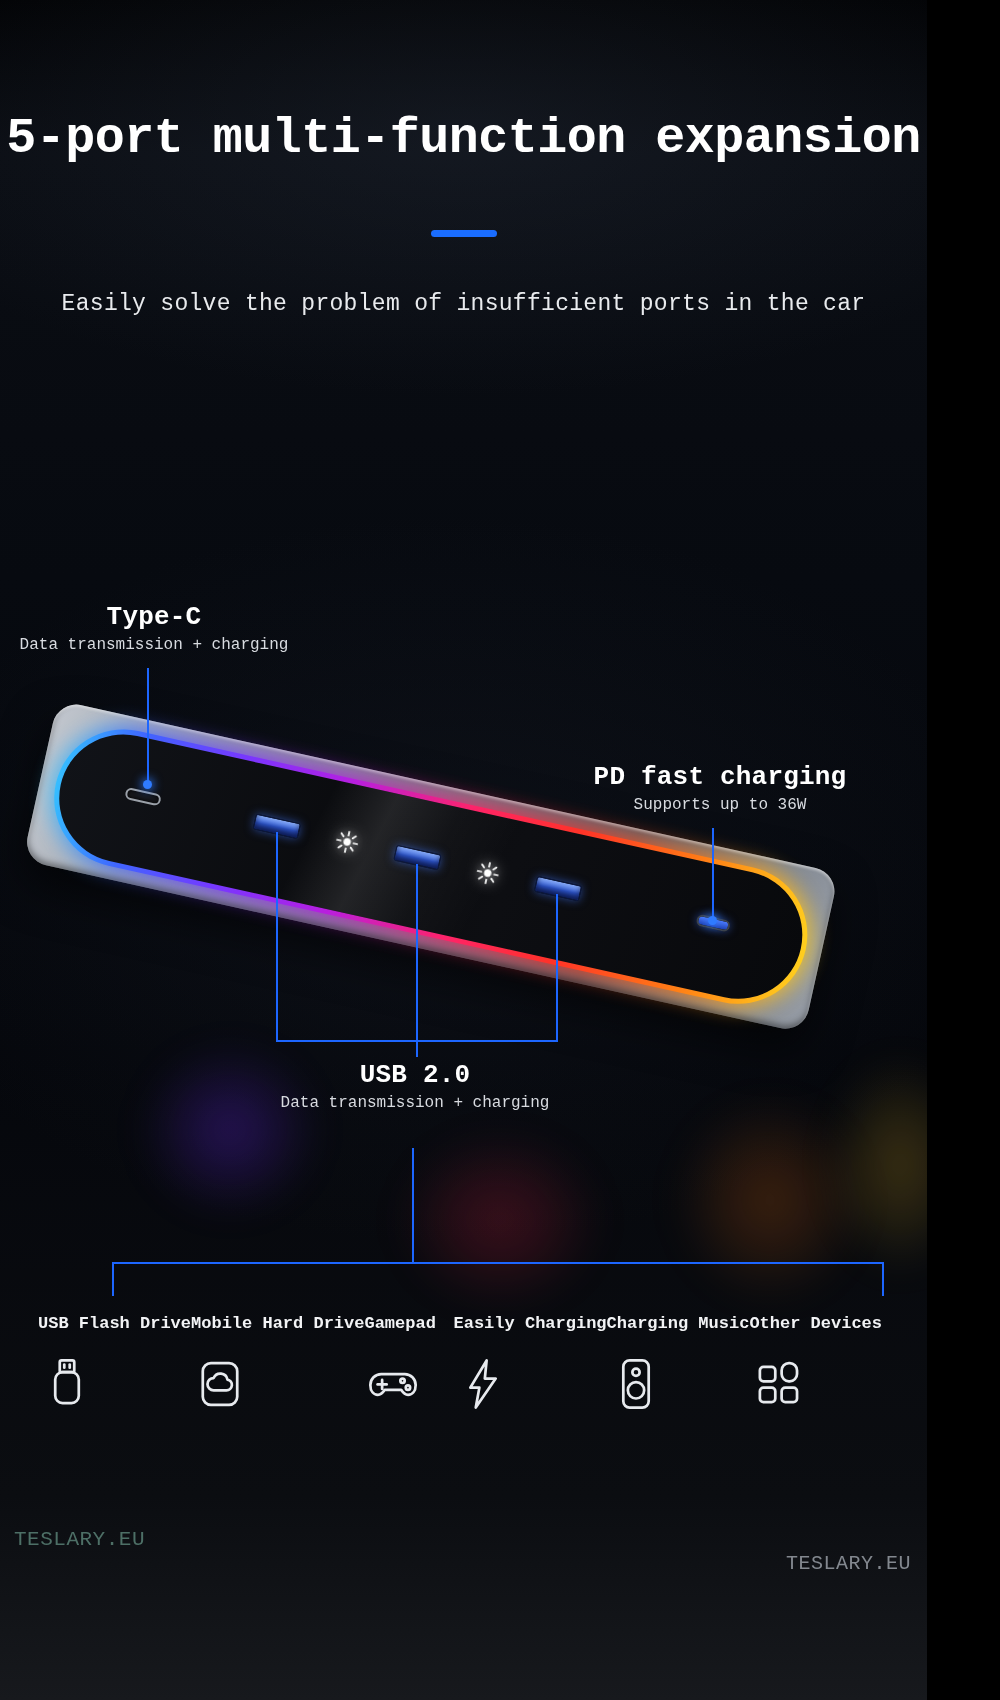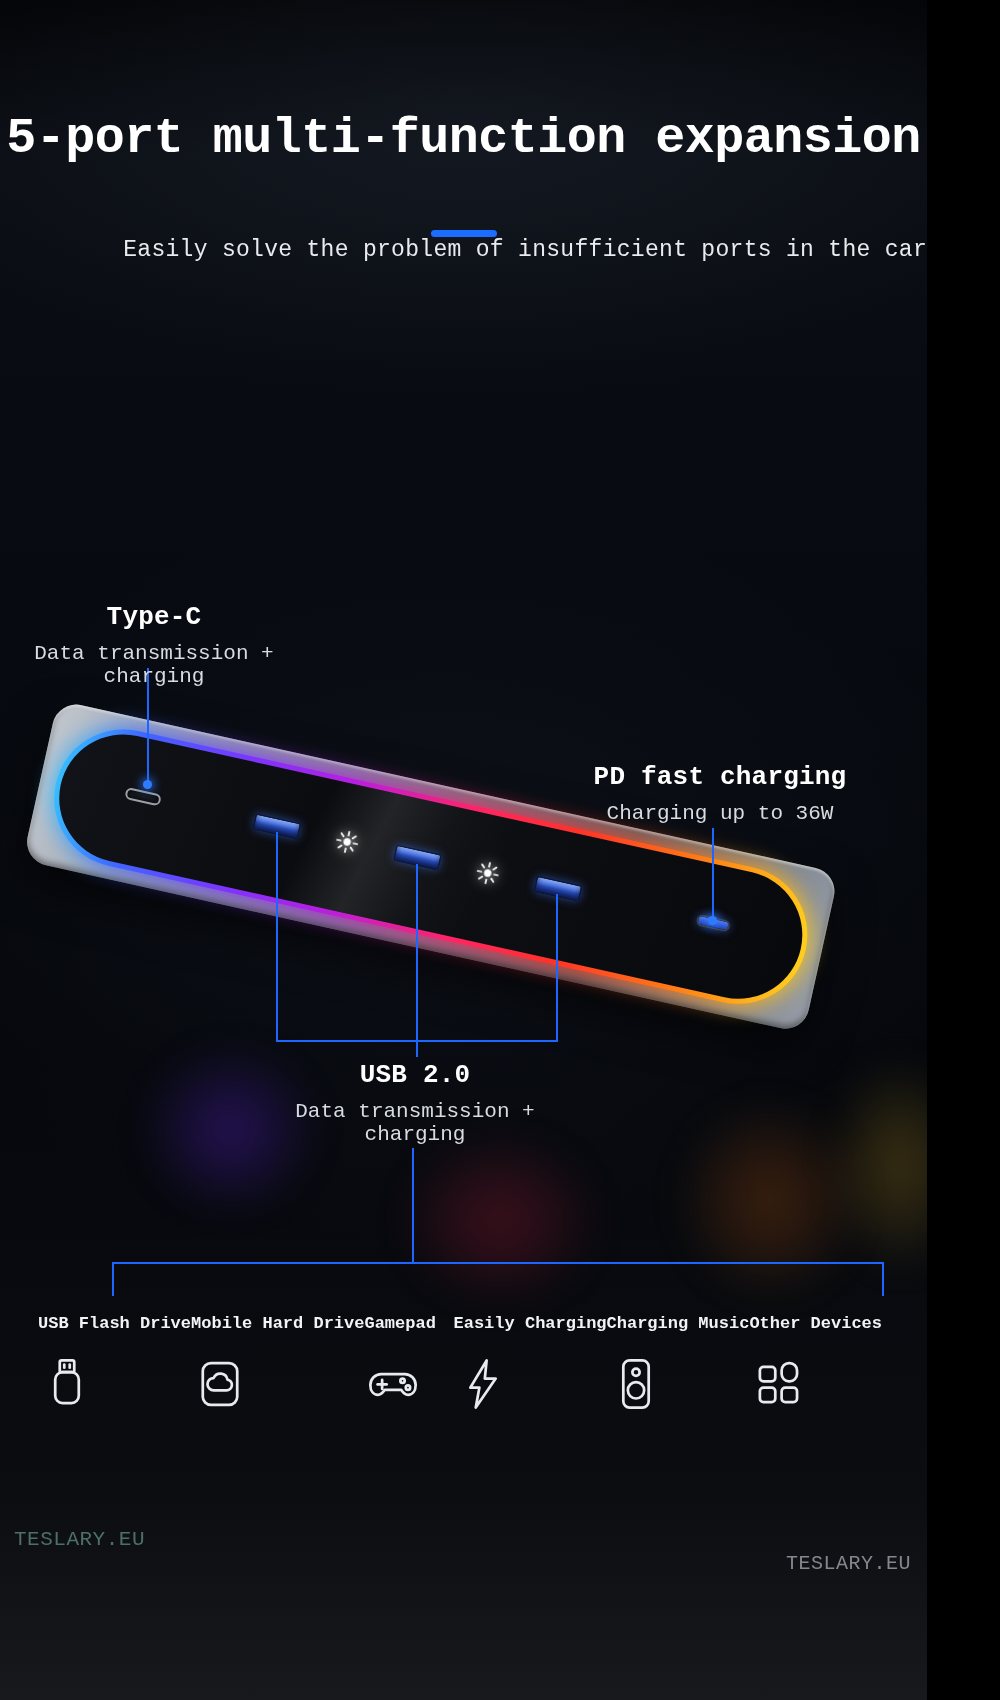--- a/index.html
+++ b/index.html
@@ -10,21 +10,21 @@
     background:
       radial-gradient(900px 380px at 50% 130px, rgba(42,50,64,.32), transparent 70%),
       radial-gradient(820px 520px at 48% 880px, rgba(32,38,50,.28), transparent 70%),
       linear-gradient(180deg,#020305 0%,#0a0d13 9%,#070a10 34%,#05070c 62%,#0b0d11 88%,#17191d 100%);
   }
 
   
   .title { margin-top:103px; text-align:center; font-size:50px; font-weight:800;
            letter-spacing:-0.5px; line-height:1.42; }
   .divider { width:66px; height:7px; border-radius:4px; background:#1a6dff; margin:56px auto 0; }
-  .subtitle { text-align:right; font-size:23px; color:#e9ebee;
+  .subtitle { margin-top:54px; text-align:center; font-size:23px; color:#e9ebee;
               font-weight:400; letter-spacing:.3px; }
 
   
   .blob { position:absolute; border-radius:50%; filter:blur(18px); z-index:1; }
   #blob-purple { left:105px; top:1010px; width:250px; height:240px;
     background:radial-gradient(closest-side, rgba(110,40,255,.30), rgba(110,40,255,0) 72%); }
   #blob-red { left:355px; top:1095px; width:290px; height:250px;
     background:radial-gradient(closest-side, rgba(255,40,80,.22), rgba(255,40,80,0) 72%); }
   #blob-orange { left:635px; top:1055px; width:270px; height:290px;
     background:radial-gradient(closest-side, rgba(255,120,20,.22), rgba(255,120,20,0) 72%); }
@@ -54,21 +54,21 @@
   .port-pd { width:34px; height:12px; border-radius:7px;
     background:linear-gradient(180deg,#4f7dff,#1c3fb0); border:2px solid #3c424b;
     box-shadow:0 0 8px rgba(64,118,255,.5); }
   .led { position:absolute; top:45%; transform:translate(-50%,-50%); width:26px; height:26px;
     z-index:2; filter:drop-shadow(0 0 6px rgba(255,255,255,.9)); }
   .led svg { width:100%; height:100%; }
 
   
   .callout { position:absolute; text-align:center; z-index:5; }
   .c-title { font-size:26px; font-weight:800; letter-spacing:.2px; }
-  .c-desc { margin-top:10px; font-size:21px; color:#d8dbe0; font-weight:400; }
+  .c-desc { margin-top:4px; font-size:16px; color:#d8dbe0; font-weight:400; }
   #co-typec { left:8px; top:602px; width:292px; }
   #co-pd { left:588px; top:762px; width:264px; }
   #co-usb { left:265px; top:1060px; width:300px; }
 
   .cl { position:absolute; background:#1d66ff; z-index:4; }
   .v { width:2px; } .h { height:2px; }
   .dot { position:absolute; width:9px; height:9px; border-radius:50%; background:#2f7bff;
     box-shadow:0 0 10px 2px rgba(47,123,255,.8); z-index:5; }
 
   #ln-typec { left:147px; top:668px; height:116px; }
@@ -162,21 +162,21 @@
 
   <div class="callout" id="co-typec">
     <div class="c-title">Type-C</div>
     <div class="c-desc">Data transmission + charging</div>
   </div>
   <div class="cl v" id="ln-typec"></div>
   <div class="dot" id="dot-typec"></div>
 
   <div class="callout" id="co-pd">
     <div class="c-title">PD fast charging</div>
-    <div class="c-desc">Charging up to 36W</div>
+    <div class="c-desc">Supports up to 36W</div>
   </div>
   <div class="cl v" id="ln-pd"></div>
   <div class="dot" id="dot-pd"></div>
 
   <div class="cl v" id="ln-u1"></div>
   <div class="cl v" id="ln-u2"></div>
   <div class="cl v" id="ln-u3"></div>
   <div class="cl h" id="ln-uh"></div>
   <div class="cl v" id="ln-ud"></div>
   <div class="callout" id="co-usb">

